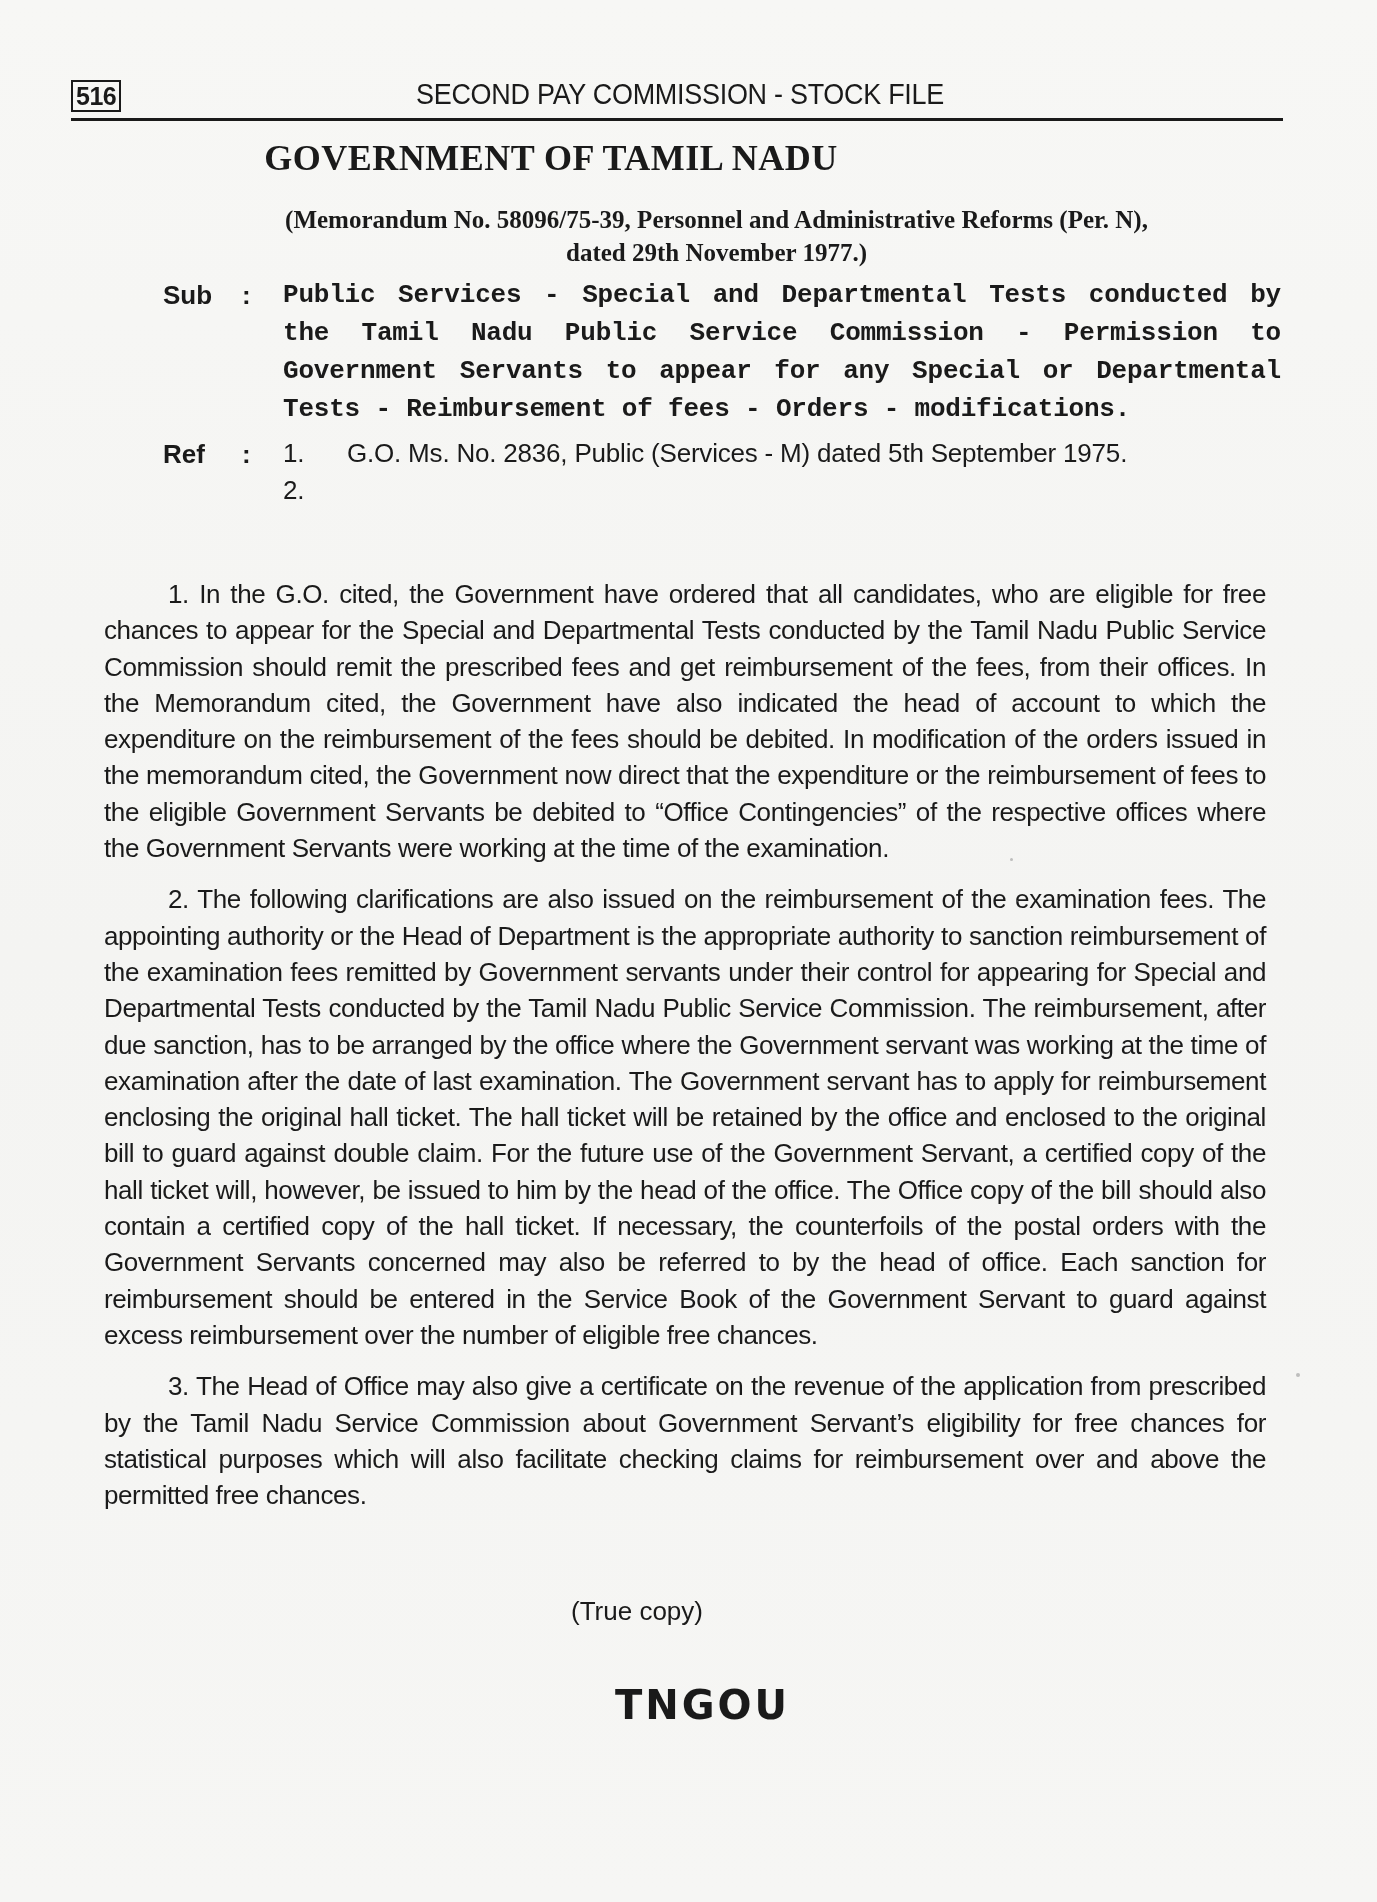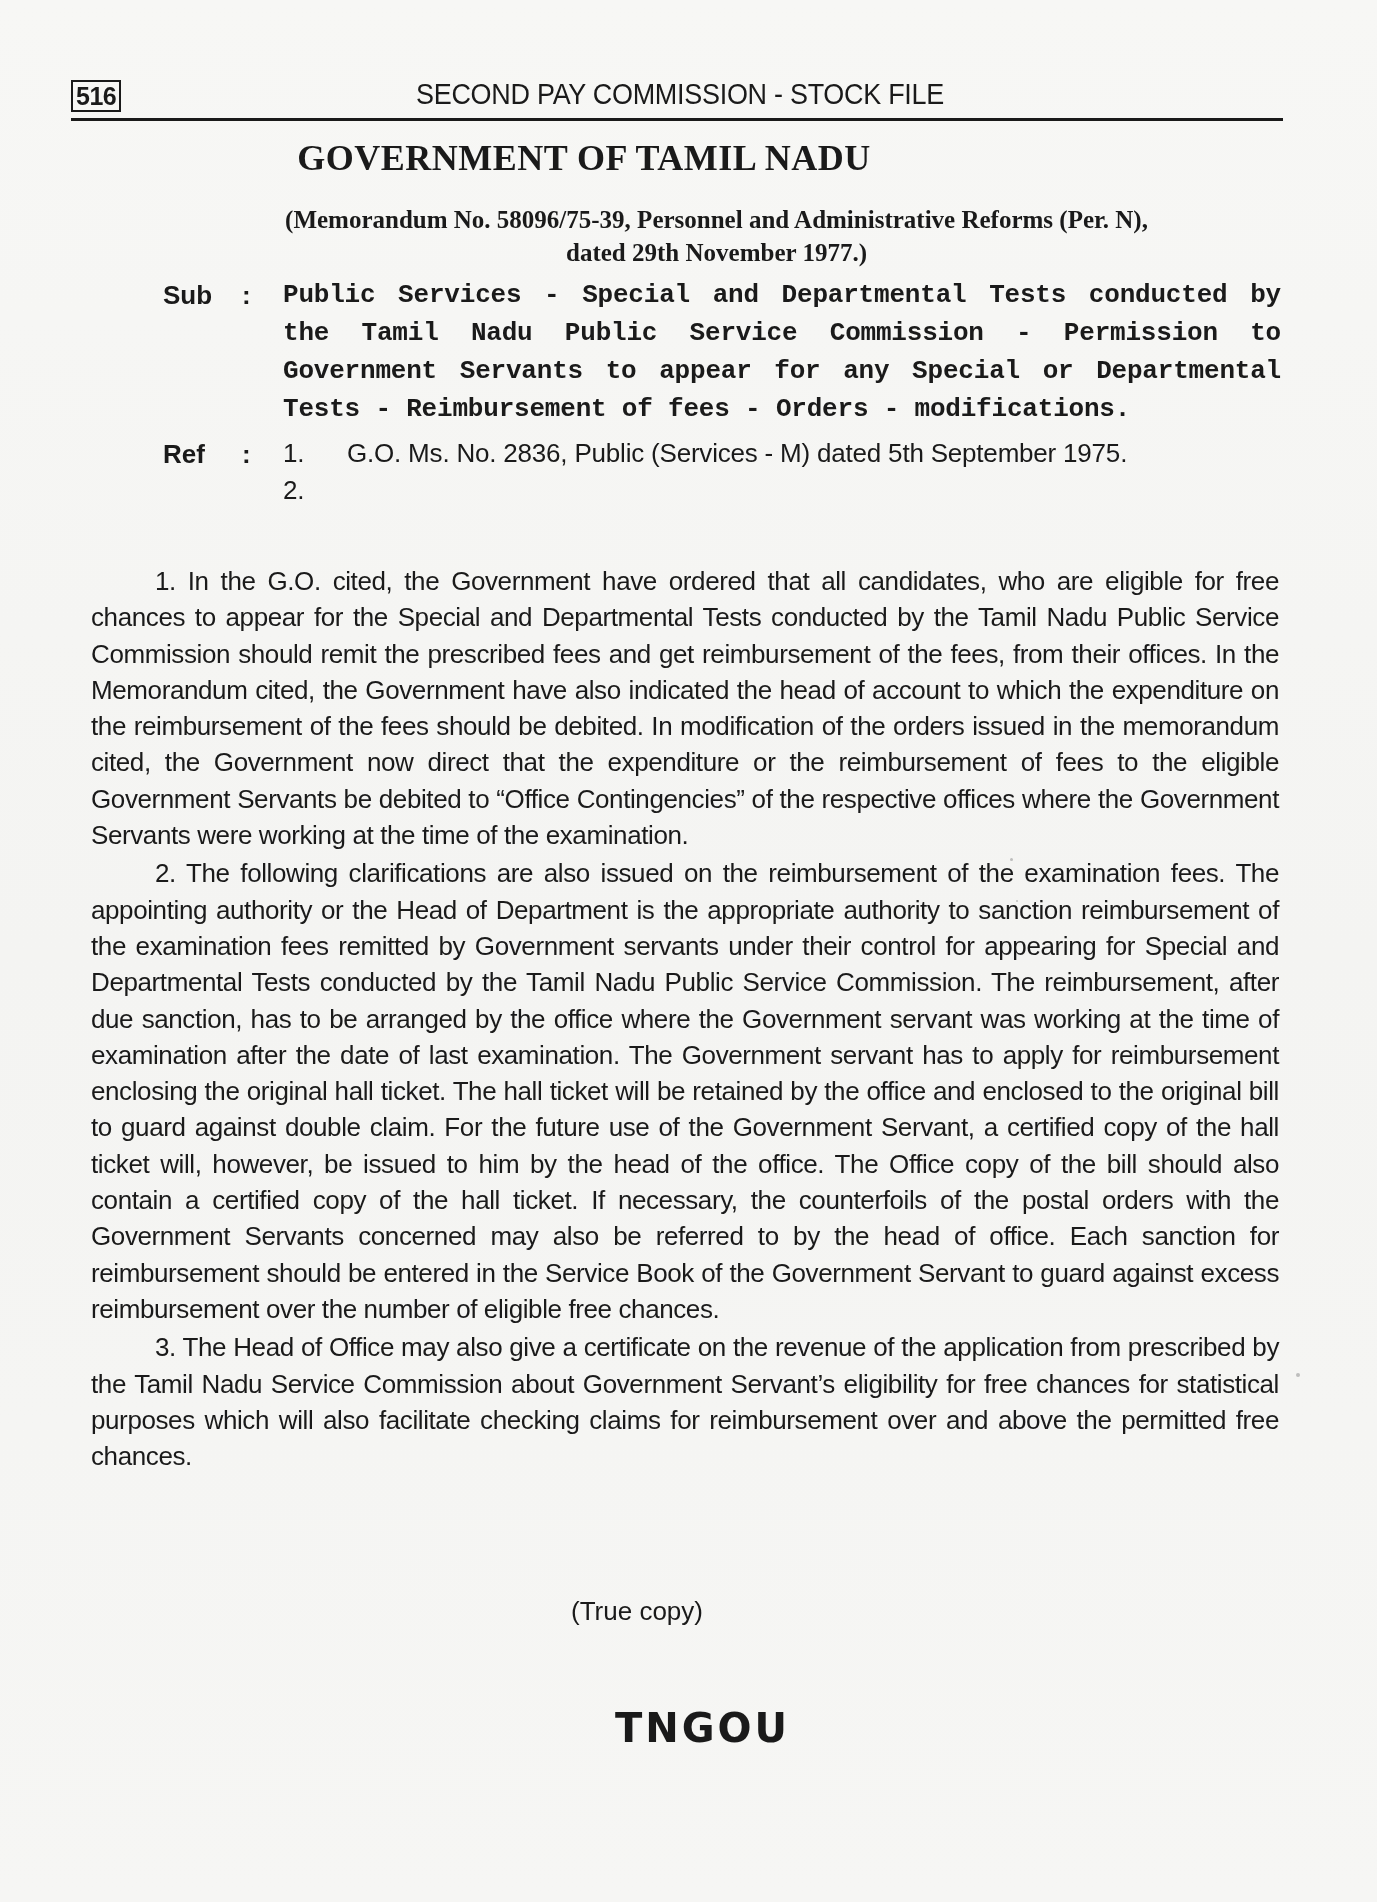--- a/index.html
+++ b/index.html
@@ -63,21 +63,20 @@
       position: absolute;
       left: 0;
       width: 1102px;
       top: 138px;
       text-align: center;
       font-family: "Liberation Serif", serif;
       font-weight: bold;
       font-size: 36px;
       line-height: 40px;
       letter-spacing: 0.5px;
-      padding-left: 33px;
     }
     .memo-ref {
       position: absolute;
       left: 0;
       width: 1377px;
       top: 203px;
       text-align: center;
       font-family: "Liberation Serif", serif;
       font-weight: bold;
       font-size: 25px;
@@ -136,21 +135,21 @@
       left: 89px;
       top: 561px;
       width: 1192px;
       font-family: "Liberation Sans", sans-serif;
       font-size: 26px;
       line-height: 36.3px;
       text-align: justify;
       letter-spacing: -0.4px;
     }
     .body-text p {
-      margin: 2px;
+      margin: 15px;
       text-indent: 64px;
     }
     .true-copy {
       position: absolute;
       left: 0;
       width: 1246px;
       top: 1595px;
       text-align: center;
       font-family: "Liberation Sans", sans-serif;
       font-size: 26px;
@@ -164,21 +163,20 @@
       width: 1377px;
       top: 1683px;
       text-align: center;
       font-family: "DejaVu Sans", sans-serif;
       font-weight: bold;
       font-size: 40px;
       line-height: 44px;
       letter-spacing: 3px;
       padding-left: 28px;
       box-sizing: border-box;
-      margin-top: 23px;
     }
     .speck {
       position: absolute;
       border-radius: 50%;
       background: #888;
       opacity: 0.5;
     }
   </style>
 </head>
 <body>

